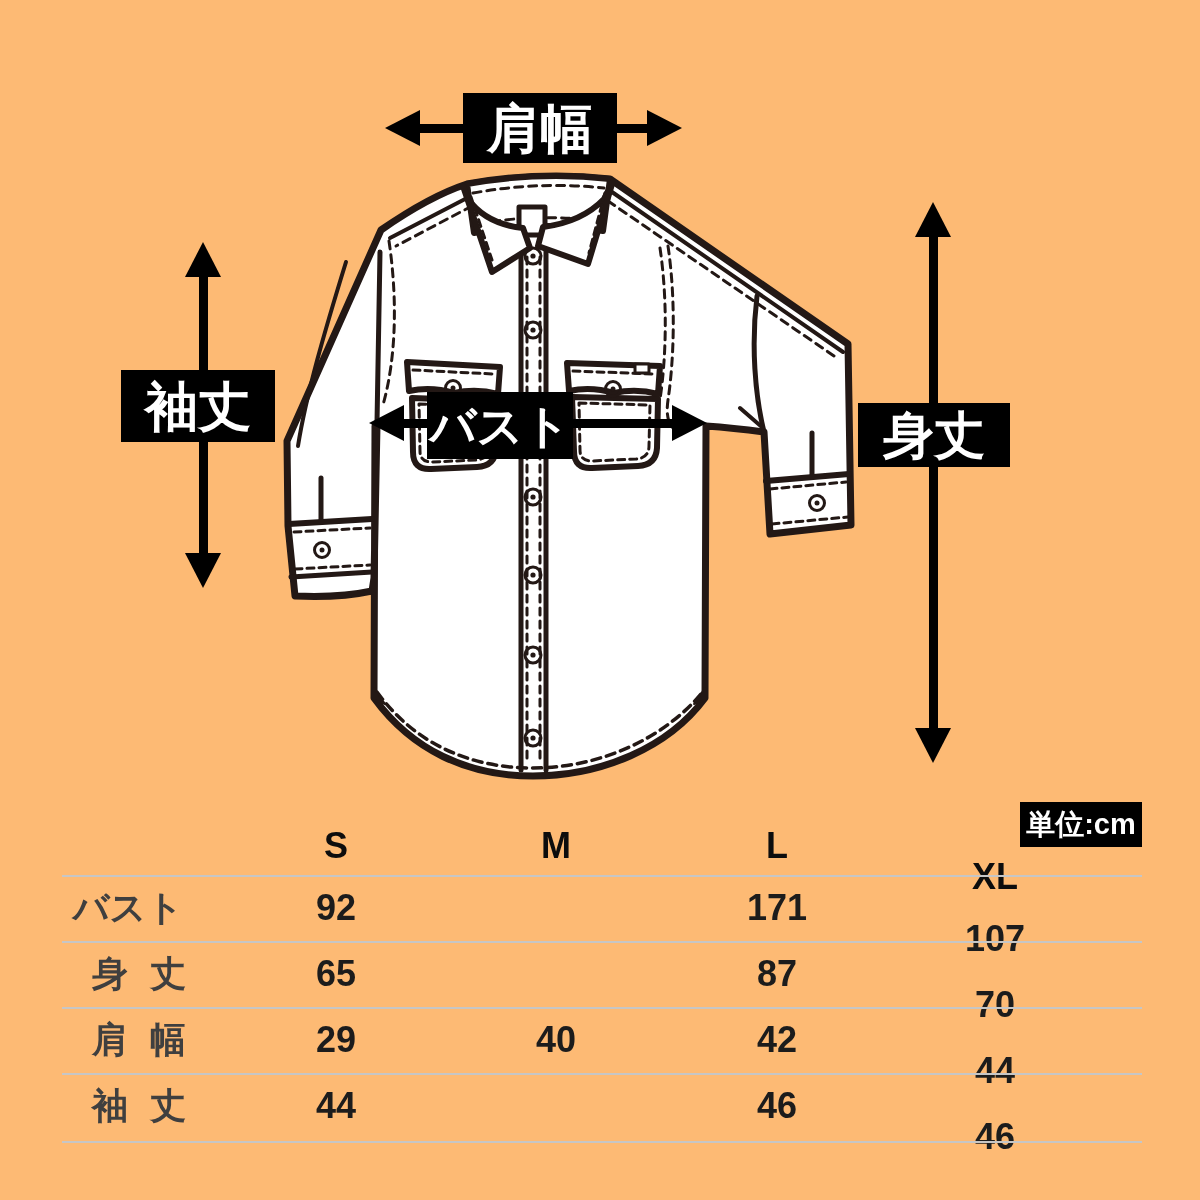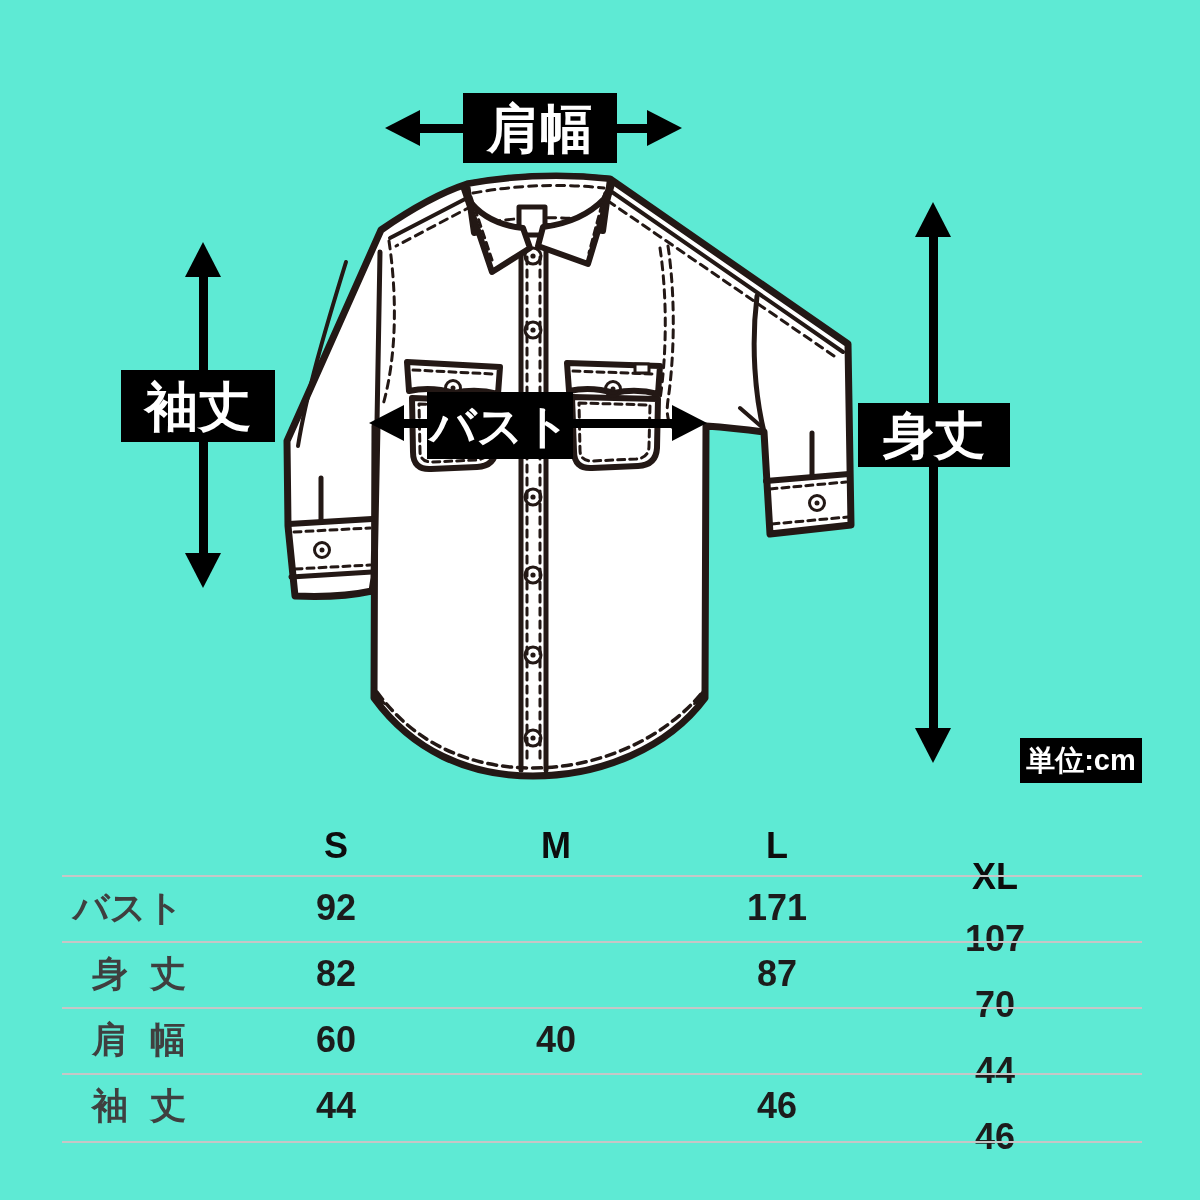--- a/index.html
+++ b/index.html
@@ -1,31 +1,31 @@
 <!DOCTYPE html>
 <html><head>
 <meta charset="utf-8">
 <style>
   html,body{margin:0;padding:0;background:#ffffff;}
   .canvas{
-    position:relative;width:1200px;height:1200px;background:#5eead4;overflow:hidden;
+    position:relative;width:1200px;height:1200px;background:#fdba74;overflow:hidden;
     font-family:"Liberation Sans", sans-serif;
   }
   .canvas svg{position:absolute;left:0;top:0;}
   .measure-label{
     position:absolute;background:#000000;color:#ffffff;
     display:flex;align-items:center;justify-content:center;
     font-weight:700;line-height:1;white-space:nowrap;
   }
   .lbl-shoulder{left:463px;top:93px;width:154px;height:70px;font-size:53px;}
   .lbl-sleeve{left:121px;top:370px;width:154px;height:72px;font-size:53px;}
   .lbl-bust{left:427px;top:392px;width:146px;height:67px;font-size:46px;}
   .lbl-length{left:858px;top:403px;width:152px;height:64px;font-size:51px;}
   .unit-badge{
-    position:absolute;left:1020px;top:738px;width:122px;height:45px;
+    position:absolute;left:1020px;top:802px;width:122px;height:45px;
     background:#000000;color:#ffffff;font-weight:700;font-size:29px;
     display:flex;align-items:center;justify-content:center;line-height:1;white-space:nowrap;
   }
   .tline{position:absolute;left:62px;width:1080px;height:2px;background:#c6c6c6;}
   .trow{position:absolute;left:62px;width:1080px;height:44px;}
   .cell{
     position:absolute;top:0;height:44px;display:flex;align-items:center;justify-content:center;
     font-size:36px;color:#1c1c1c;line-height:1;white-space:nowrap;font-weight:bold;
   }
   .cell.head{font-weight:700;color:#0d0d0d;}
@@ -176,30 +176,31 @@
     <div class="trow" style="top:886px;">
       <div class="cell rowlabel c-label">バスト</div>
       <div class="cell c-s">92</div>
       <div class="cell c-l">171</div>
       <div class="cell c-xl">107</div>
     </div>
     <div class="tline" style="top:941px;"></div>
 
     <div class="trow" style="top:952px;">
       <div class="cell rowlabel spread c-label">身丈</div>
-      <div class="cell c-s">82</div>
+      <div class="cell c-s">65</div>
       <div class="cell c-l">87</div>
       <div class="cell c-xl">70</div>
     </div>
     <div class="tline" style="top:1007px;"></div>
 
     <div class="trow" style="top:1018px;">
       <div class="cell rowlabel spread c-label">肩幅</div>
-      <div class="cell c-s">60</div>
+      <div class="cell c-s">29</div>
       <div class="cell c-m">40</div>
+      <div class="cell c-l">42</div>
       <div class="cell c-xl">44</div>
     </div>
     <div class="tline" style="top:1073px;"></div>
 
     <div class="trow" style="top:1084px;">
       <div class="cell rowlabel spread c-label">袖丈</div>
       <div class="cell c-s">44</div>
       <div class="cell c-l">46</div>
       <div class="cell c-xl">46</div>
     </div>

